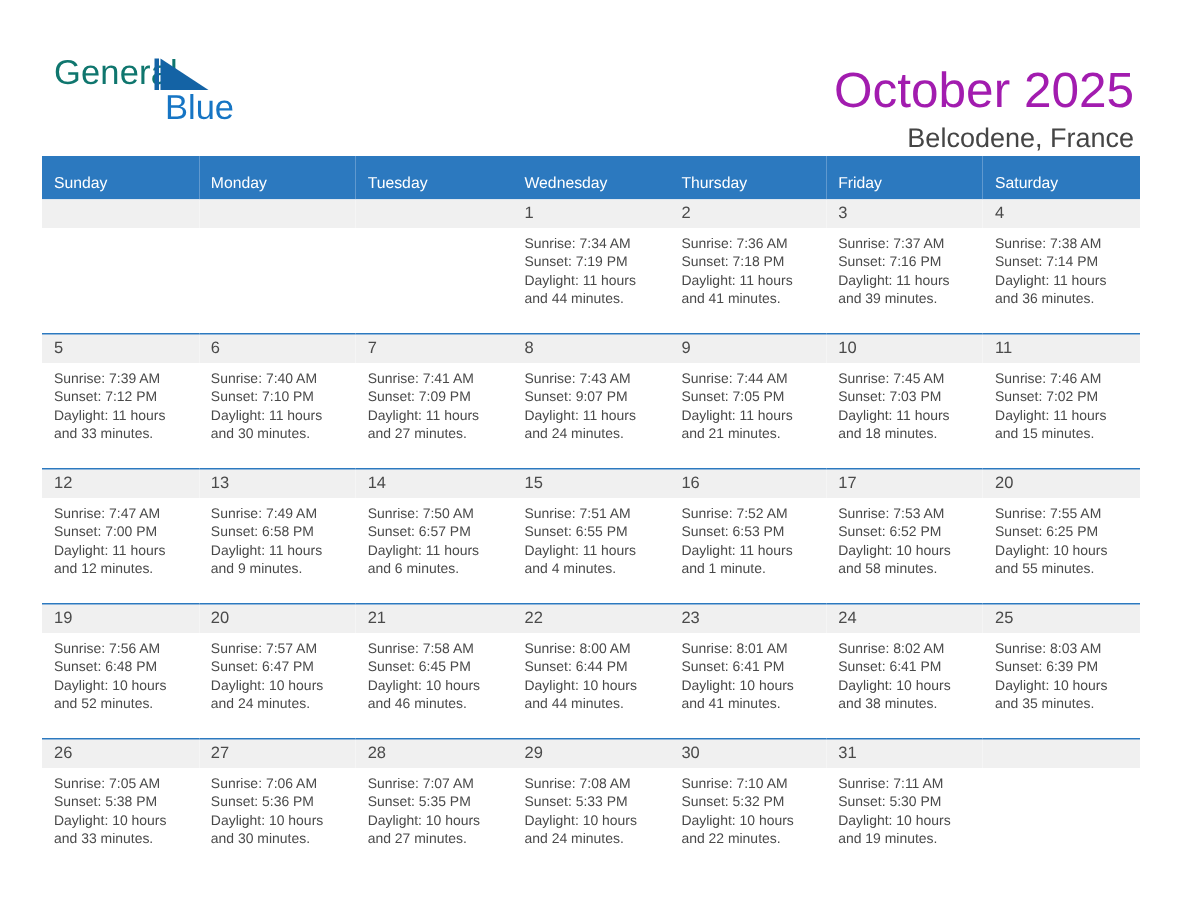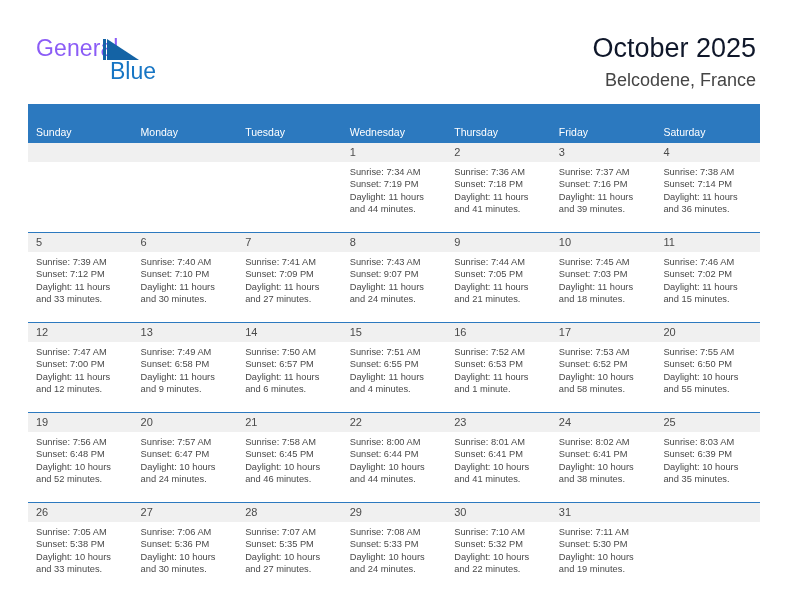--- a/index.html
+++ b/index.html
@@ -37,21 +37,21 @@
     top: 36px;
     width: 200px;
     height: 52px;
   }
   .brand-general {
     position: absolute;
     left: 0;
     top: 0;
     font-size: 23px;
     letter-spacing: 0.1px;
-    color: #8b5cf6;
+    color: #0f766e;
     font-family: "Liberation Sans", sans-serif;
     line-height: 25px;
   }
   .brand-triangle {
     position: absolute;
     left: 71px;
     top: 3px;
     width: 0;
     height: 0;
     border-left: 32px solid #1463a5;
@@ -74,24 +74,25 @@
     line-height: 25px;
   }
 
   .title-block {
     position: absolute;
     right: 36px;
     top: 32px;
     text-align: right;
   }
   .cal-title {
-    font-size: 27px;
-    color: #0f172a;
+    font-size: 33px;
+    color: #a21caf;
     line-height: 32px;
     white-space: nowrap;
+    margin-top: 12px;
   }
   .cal-subtitle {
     font-size: 18px;
     color: #454545;
     line-height: 20px;
     margin-top: 6px;
     white-space: nowrap;
   }
 
   
@@ -102,21 +103,21 @@
     width: 732px;
     border-collapse: collapse;
     table-layout: fixed;
   }
   .calendar th {
     background: #2c79bf;
     color: #ffffff;
     font-size: 10.5px;
     font-weight: normal;
     text-align: left;
-    padding: 22px 0 5px 8px;
+    padding: 12px 0 5px 8px;
     height: 12px;
     line-height: 12px;
   }
   .calendar td {
     vertical-align: top;
     padding: 0;
     height: 89px;
     border-top: 1px solid #2c79bf;
     background: #ffffff;
   }
@@ -387,21 +388,21 @@
                 <div>Daylight: 10 hours</div>
                 <div>and 58 minutes.</div>
               </div>
             </div>
           </td>
           <td>
             <div class="daybox">
               <div class="daynum">20</div>
               <div class="info">
                 <div>Sunrise: 7:55 AM</div>
-                <div>Sunset: 6:50 PM</div>
+                <div>Sunset: 6:25 PM</div>
                 <div>Daylight: 10 hours</div>
                 <div>and 55 minutes.</div>
               </div>
             </div>
           </td>
         </tr>
         <tr class="week-4">
           <td>
             <div class="daybox">
               <div class="daynum">19</div>

